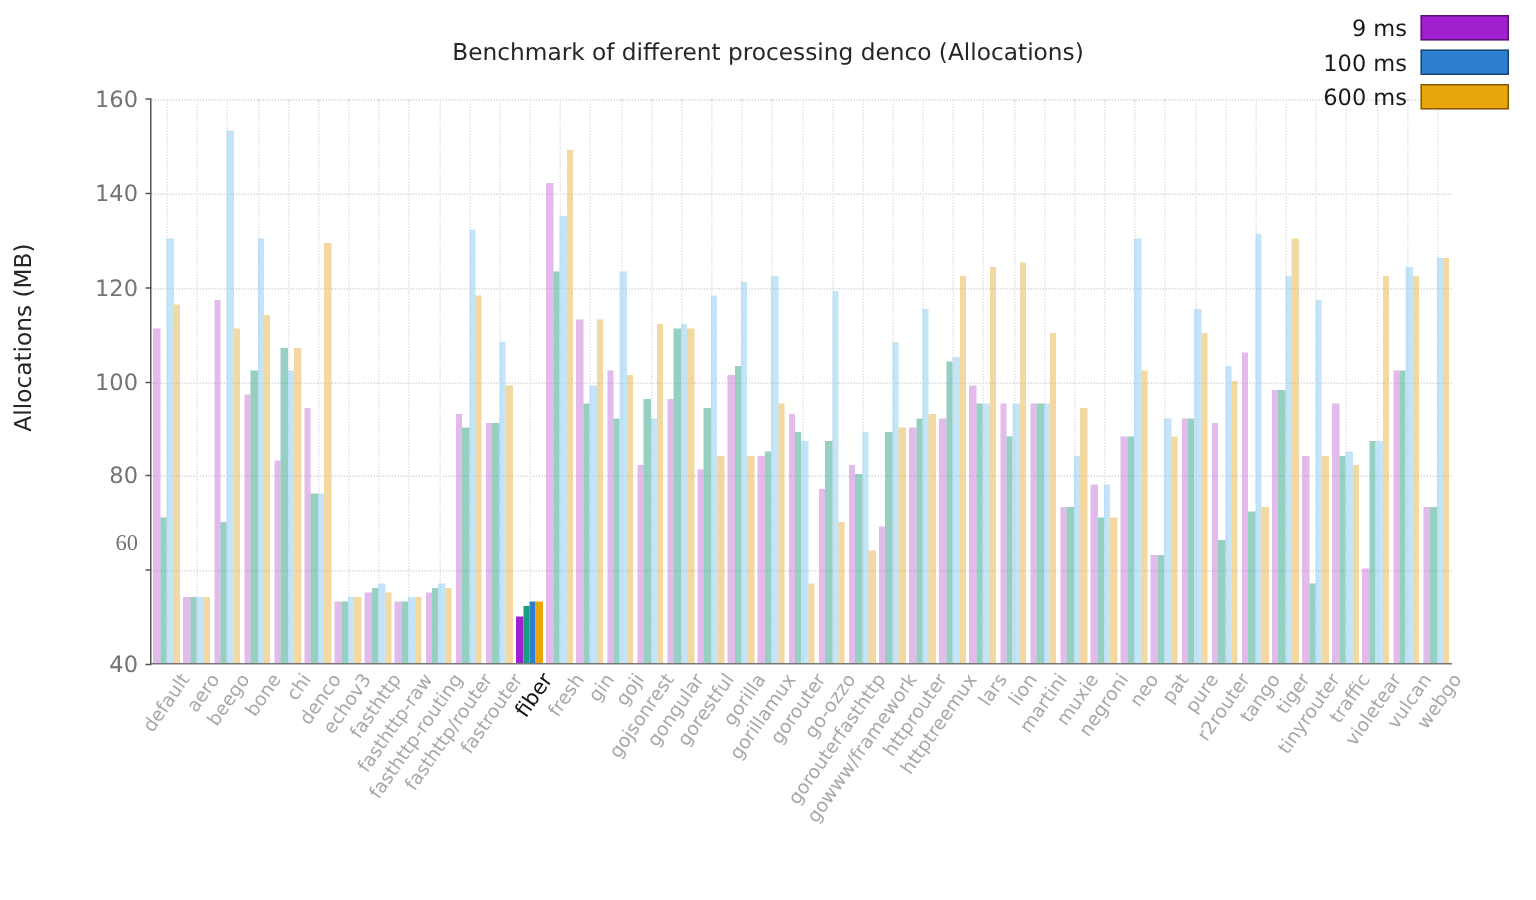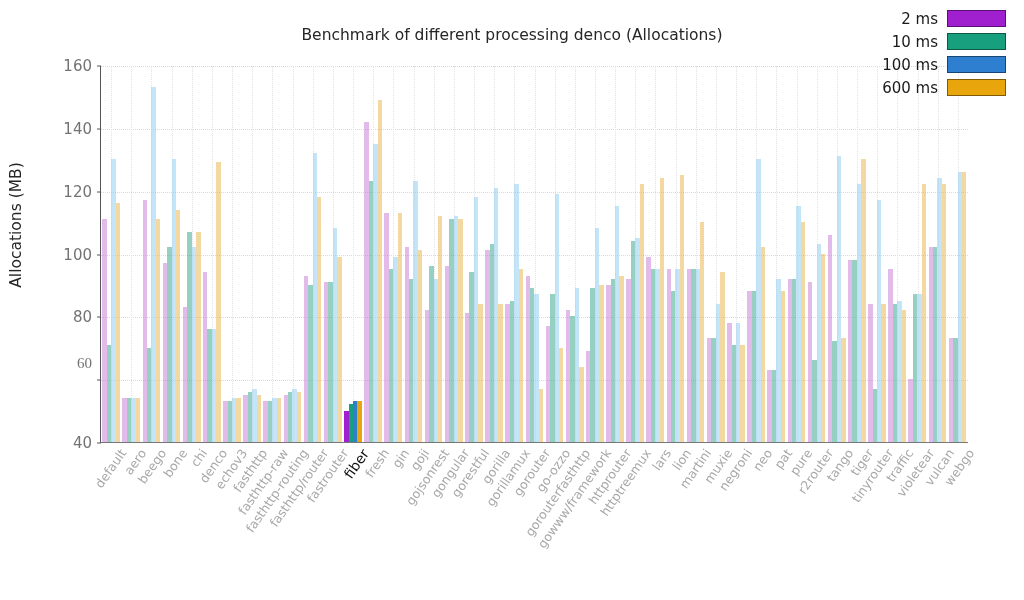--- a/index.html
+++ b/index.html
@@ -495,26 +495,22 @@
         <div class="xtick" style="left: 783.163px;">tinyrouter</div>
         <div class="xtick" style="left: 803.349px;">traffic</div>
         <div class="xtick" style="left: 823.535px;">violetear</div>
         <div class="xtick" style="left: 843.721px;">vulcan</div>
         <div class="xtick" style="left: 863.907px;">webgo</div>
       </div>
   </div>
 
   <div class="legend" id="legend">
       <div class="legend-row">
-        <div class="legend-label">2 ms</div>
+        <div class="legend-label">9 ms</div>
         <div class="legend-swatch" style="background: rgb(160, 32, 208);"></div>
-      </div>
-      <div class="legend-row">
-        <div class="legend-label">10 ms</div>
-        <div class="legend-swatch" style="background: rgb(24, 160, 126);"></div>
       </div>
       <div class="legend-row">
         <div class="legend-label">100 ms</div>
         <div class="legend-swatch" style="background: rgb(47, 127, 208);"></div>
       </div>
       <div class="legend-row">
         <div class="legend-label">600 ms</div>
         <div class="legend-swatch" style="background: rgb(232, 166, 12);"></div>
       </div>
     </div>

